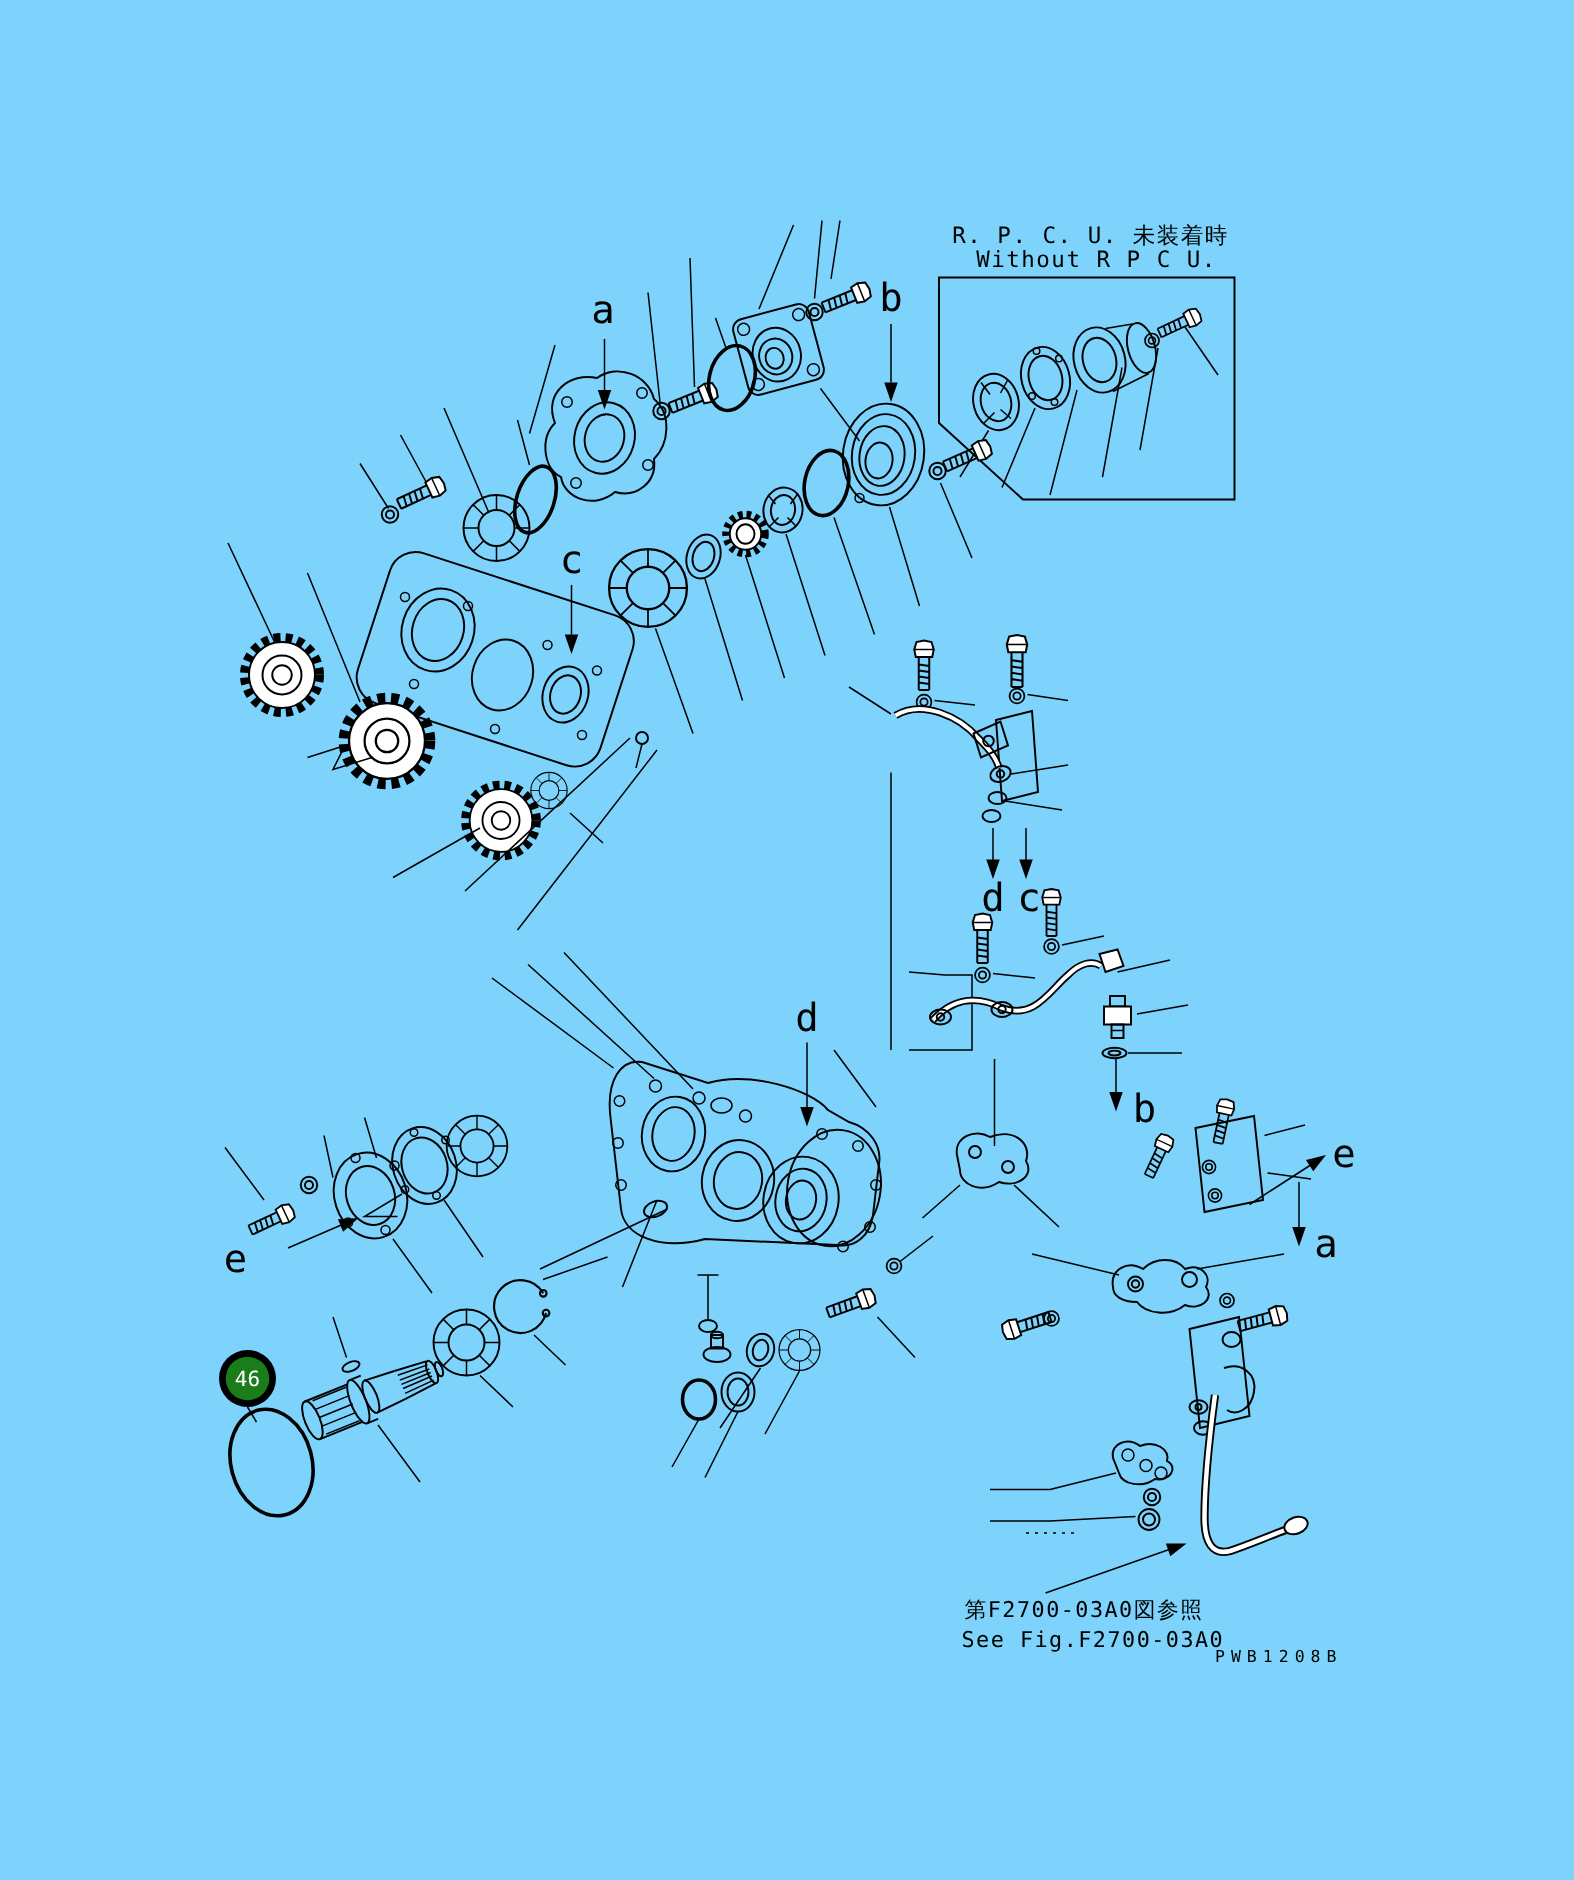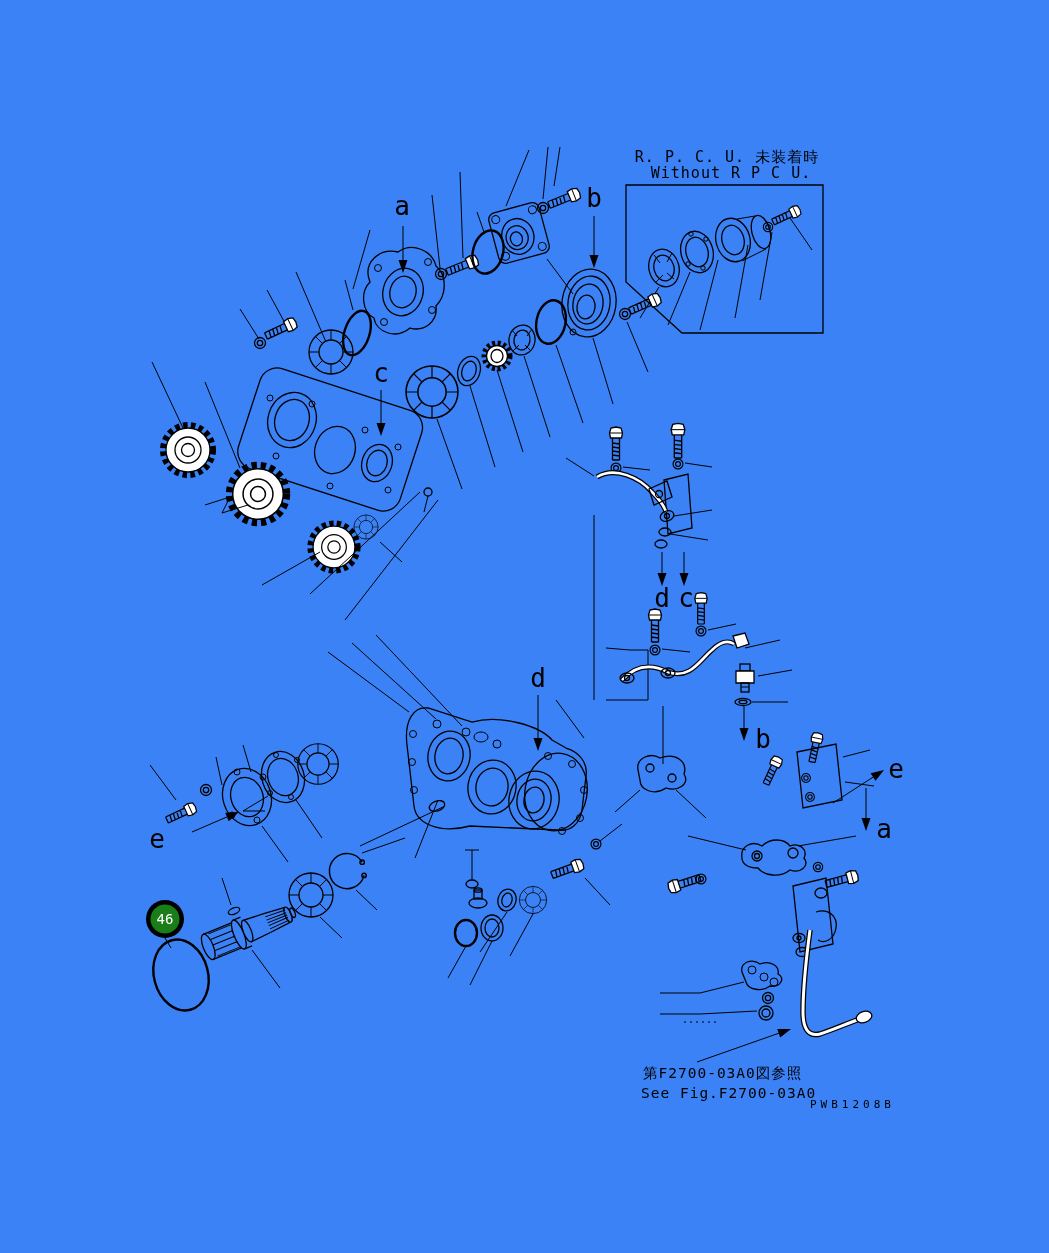--- a/index.html
+++ b/index.html
@@ -1,16 +1,16 @@
 <!DOCTYPE html>
 <html><head>
 <meta charset="utf-8">
 <style>
   html,body{margin:0;padding:0;background:#ffffff;}
-  .canvas{position:relative;width:1049px;height:1253px;background:#3b82f6;overflow:hidden;}
+  .canvas{position:relative;width:1049px;height:1253px;background:#7dd3fc;overflow:hidden;}
   svg{display:block;}
   .ln{stroke:#000;stroke-width:1;fill:none;}
   .o{stroke:#000;stroke-width:1.3;fill:none;}
   .of{stroke:#000;stroke-width:1.3;fill:#fff;}
   .th{stroke:#000;stroke-width:2.4;fill:none;}
   .tri{fill:#000;stroke:none;}
   text{fill:#000;}
   .cap{font-family:"DejaVu Sans Mono",monospace;font-size:26px;}
   .ttl{font-family:"DejaVu Sans Mono",monospace;font-size:15px;letter-spacing:1px;}
   .ftr{font-family:"DejaVu Sans Mono",monospace;font-size:14.5px;letter-spacing:1px;}

